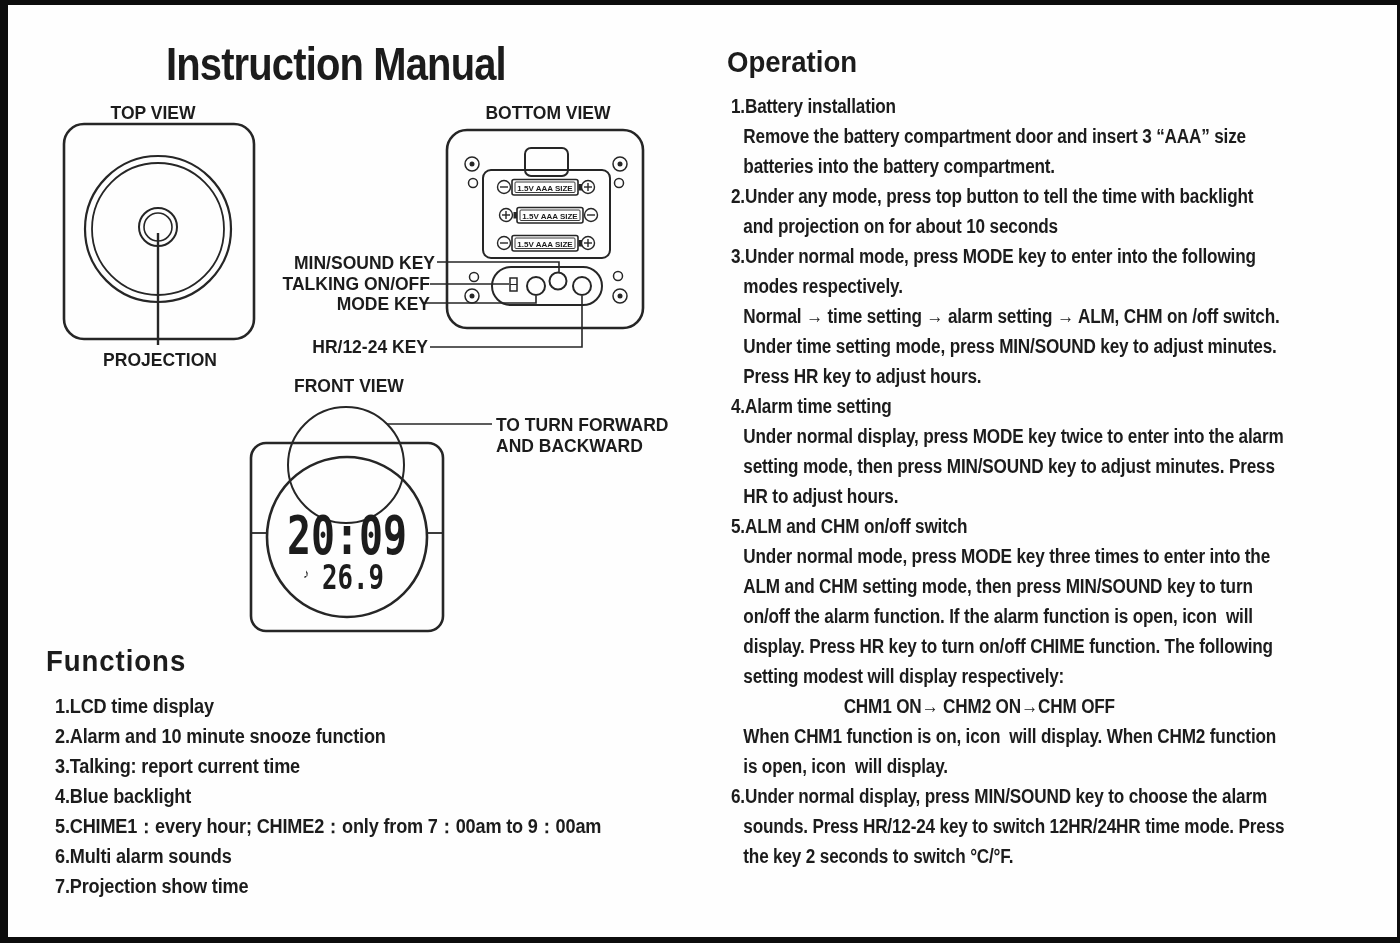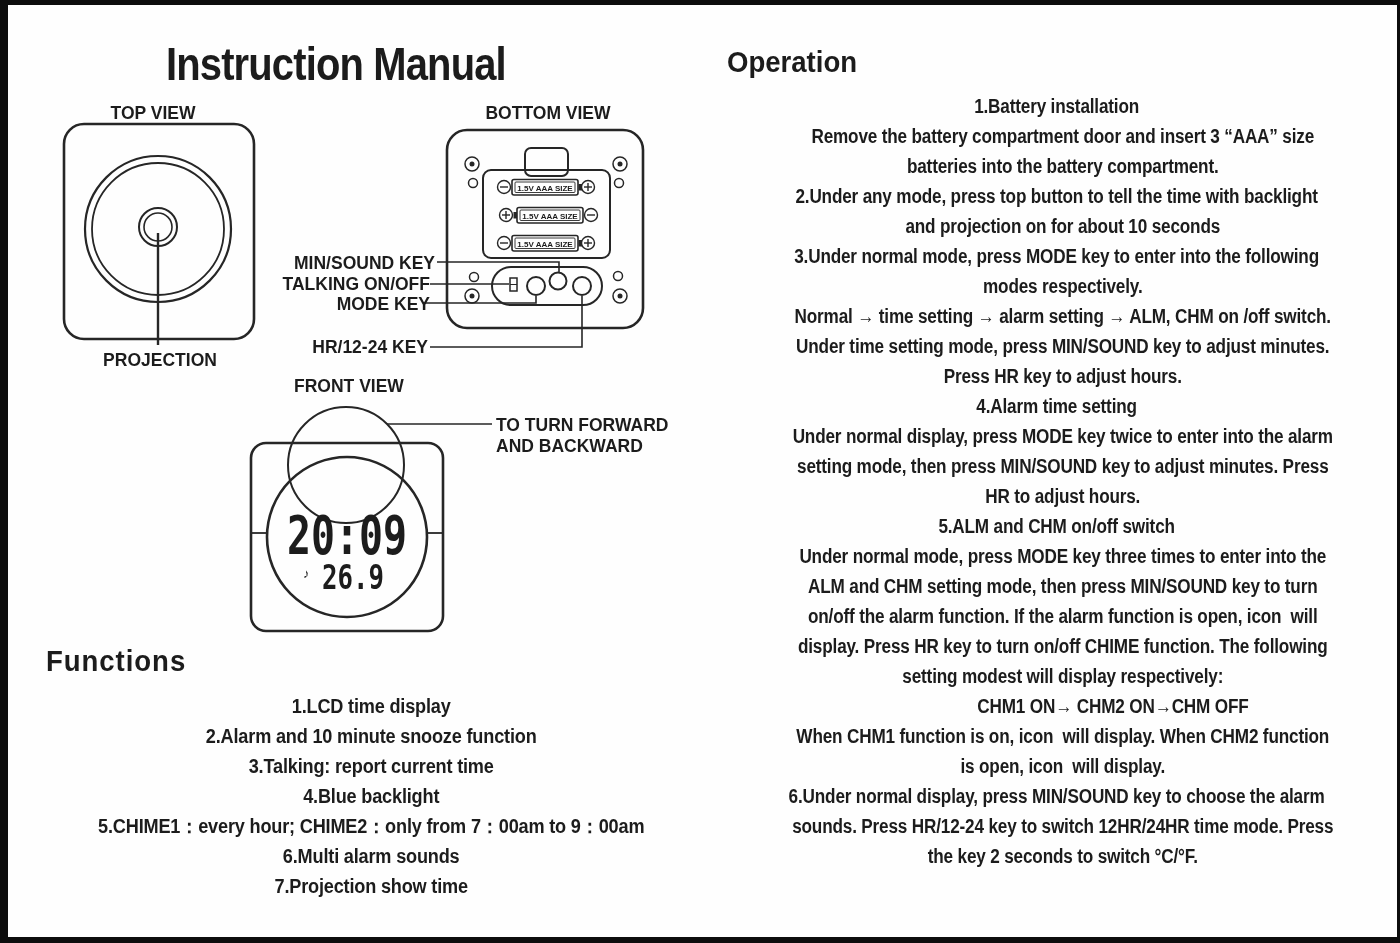--- a/index.html
+++ b/index.html
@@ -4,21 +4,20 @@
 <style>
   html,body{margin:0;padding:0;background:#e8e8e8;}
   .page{
     position:relative;
     width:1400px;height:943px;
     background:#fefefe;
     font-family:"Liberation Sans",sans-serif;
     color:#1c1c1c;
     overflow:hidden;
     margin:0 auto;
-    text-align:center;
   }
   .frame{
     position:absolute;inset:0;
     border-style:solid;border-color:#0d0d0d;
     border-width:5px 3px 6px 8px;
     pointer-events:none;
   }
   .abs{position:absolute;}
   .title{
     left:166px;top:36px;

